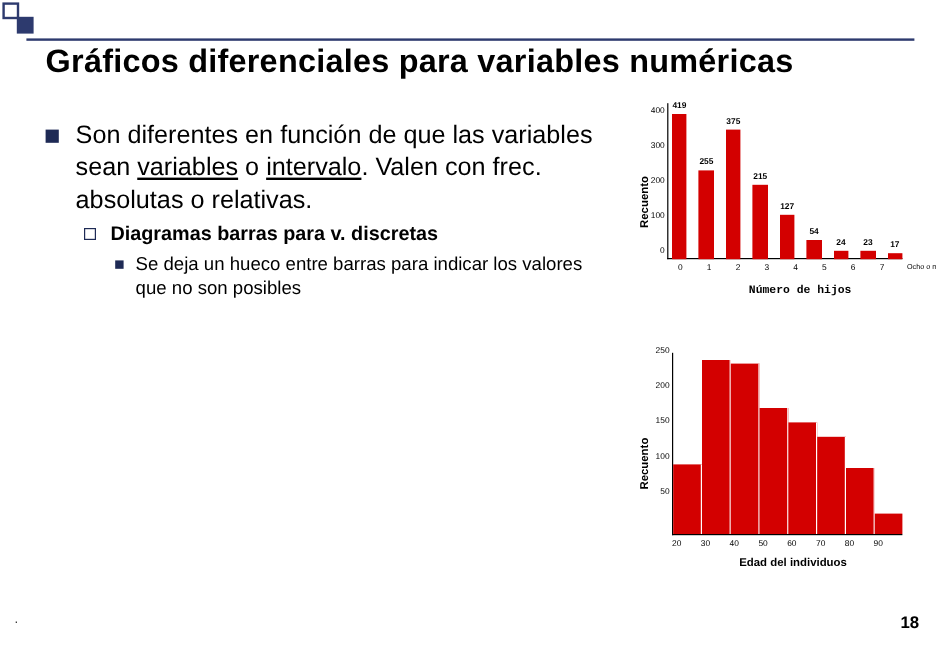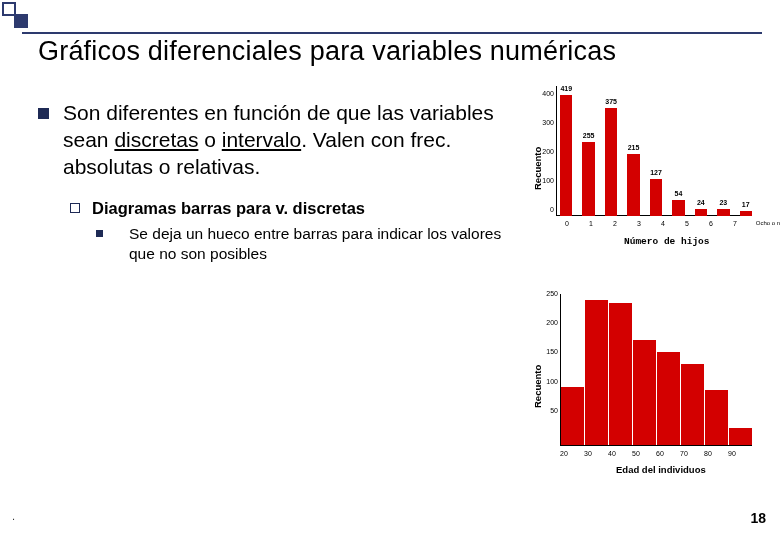--- a/index.html
+++ b/index.html
@@ -7,35 +7,35 @@
     width: 780px; height: 540px;
     font-family: Arial, Helvetica, sans-serif;
     background: #fff; color: #000;
     position: relative; overflow: hidden;
   }
   .decor { position:absolute; left:0; top:0; }
   .decor .sq-outline { position:absolute; width:14px; height:14px; border:2px solid #2d3a6e; left:2px; top:2px; }
   .decor .sq-fill { position:absolute; width:14px; height:14px; background:#2d3a6e; left:14px; top:14px; }
   .hr { position:absolute; left:22px; top:32px; width:740px; height:2px; background:#2d3a6e; }
 
-  .title { position:absolute; left:38px; top:36px; font-size:27px; letter-spacing:0.2px; }
+  .title { position:absolute; left:38px; top:36px; font-size:27px; letter-spacing:0.2px;font-weight:bold; }
   .content { position:absolute; left:38px; top:100px; width:470px; }
 
   .li1 { display:flex; }
   .bsq { width:11px; height:11px; background:#1e2a55; margin-top:8px; margin-right:14px; flex:none; }
   .li1-text { font-size:21px; line-height:1.28; }
   .u { text-decoration: underline; }
 
-  .sub { margin-left:32px; margin-top:18px; }
+  .sub { margin-left:32px; margin-top:5px; }
   .li2 { display:flex; margin-bottom:4px; }
   .osq { width:10px; height:10px; border:1.5px solid #1e2a55; margin-top:4px; margin-right:12px; flex:none; }
   .li2-text { font-size:16.5px; font-weight:bold; }
 
   .li3wrap { margin-left:26px; margin-top:6px; margin-bottom:26px; }
-  .li3 { display:flex;gap:16px; }
+  .li3 { display:flex; }
   .bsq-sm { width:7px; height:7px; background:#1e2a55; margin-top:6px; margin-right:10px; flex:none; }
   .li3-text { font-size:15.5px; line-height:1.3; max-width:380px; }
 
   .chart { position:absolute; font-size:8px; }
   .chart1 { left:528px; top:80px; width:234px; height:172px; }
   .chart2 { left:528px; top:288px; width:234px; height:192px; }
 
   .y-axis-label { position:absolute; transform: rotate(-90deg); transform-origin:left top; font-size:9.5px; font-weight:bold; }
   .x-axis-label { position:absolute; font-size:9.5px; font-weight:bold; }
 
@@ -71,21 +71,21 @@
   <div class="sq-fill"></div>
 </div>
 <div class="hr"></div>
 
 <div class="title">Gráficos diferenciales para variables numéricas</div>
 
 <div class="content">
   <div class="li1">
     <div class="bsq"></div>
     <div class="li1-text">
-      <span>Son diferentes en función de que las variables sean </span><span class="u">discretas</span><span> o </span><span class="u">intervalo</span><span>. Valen con frec. absolutas o relativas.</span>
+      <span>Son diferentes en función de que las variables sean </span><span class="u">variables</span><span> o </span><span class="u">intervalo</span><span>. Valen con frec. absolutas o relativas.</span>
     </div>
   </div>
 
   <div class="sub">
     <div class="li2">
       <div class="osq"></div>
       <div class="li2-text">Diagramas barras para v. discretas</div>
     </div>
     <div class="li3wrap">
       <div class="li3">

